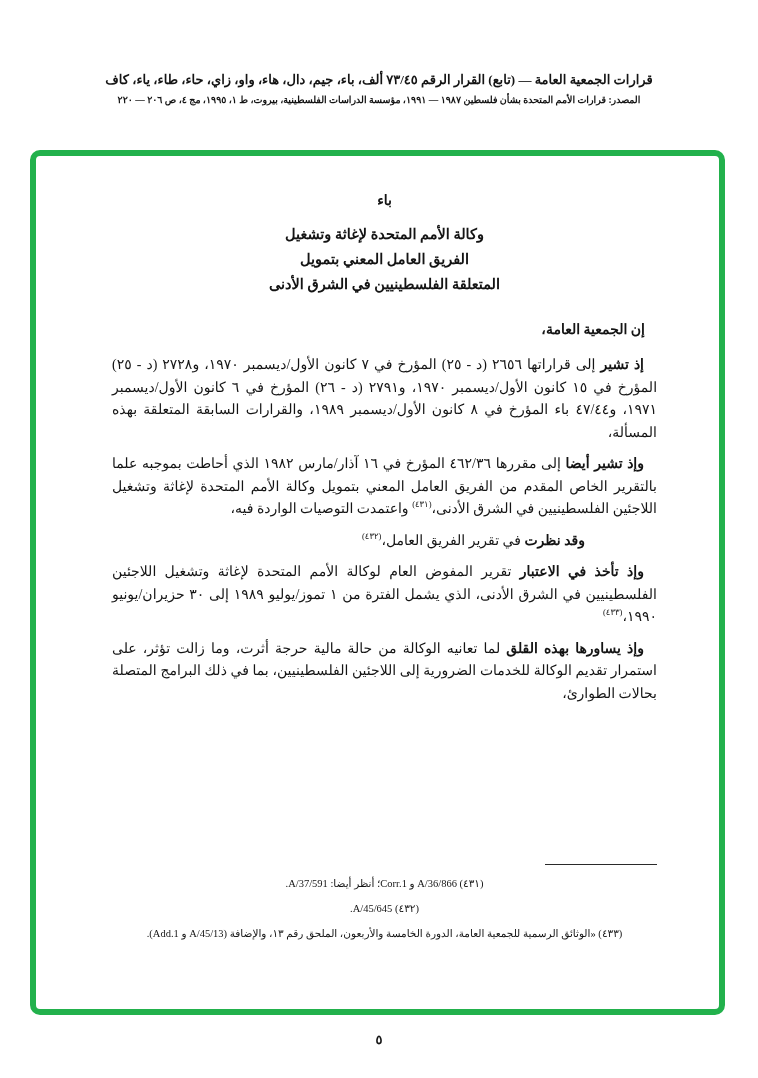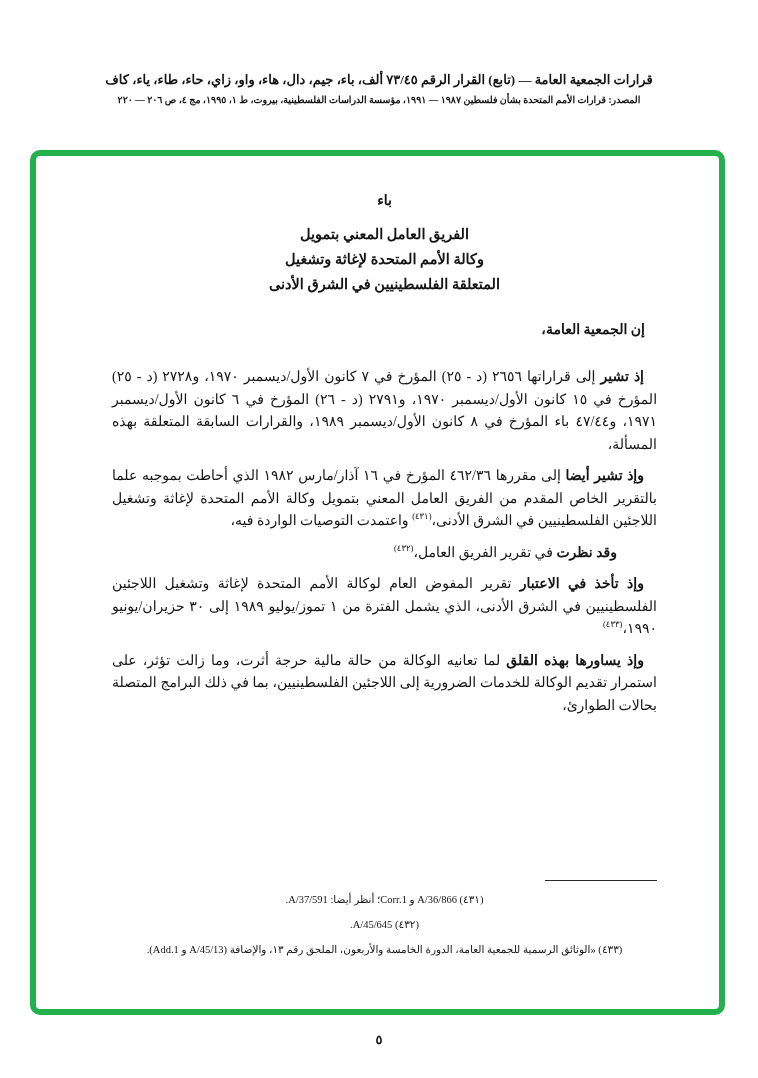--- a/index.html
+++ b/index.html
@@ -40,39 +40,39 @@
     height: 865px;
     border: 6px solid #22b14c;
     border-radius: 10px;
     box-sizing: border-box;
     background: #ffffff;
   }
   .doc {
     position: absolute;
     inset: 0;
     box-sizing: border-box;
-    padding: 36px 62px 50px 76px;
+    padding: 36px 62px 66px 76px;
     direction: rtl;
     display: flex;
     flex-direction: column;
   }
   .section-letter {
     text-align: center;
     font-weight: bold;
     font-size: 14px;
   }
   .doc-title {
     text-align: center;
     font-weight: bold;
     font-size: 14.5px;
     line-height: 25px;
     margin-top: 13px;
   }
   .salutation {
-    margin: 22px 0 16px 0;
+    margin: 22px 0 4px 0;
     font-weight: bold;
     font-size: 14px;
     text-indent: 12px;
     line-height: 22px;
   }
   .para {
     margin: 9px 0 0 0;
     font-size: 14px;
     line-height: 22.5px;
     text-align: justify;
@@ -80,21 +80,21 @@
   }
   .para .lead { font-weight: bold; }
   .para sup {
     font-size: 8.5px;
     line-height: 0;
     vertical-align: super;
   }
   .para-short {
     text-indent: 0;
     text-align: right;
-    margin-right: 40px;
+    margin-right: 72px;
   }
   
   .footnotes {
     margin-top: auto;
     font-size: 10.5px;
     line-height: 19px;
   }
   .fn-separator {
     width: 112px;
     height: 0;
@@ -126,22 +126,22 @@
     <div class="header-line1">قرارات الجمعية العامة — (تابع) القرار الرقم ٧٣/٤٥ ألف، باء، جيم، دال، هاء، واو، زاي، حاء، طاء، ياء، كاف</div>
     <div class="header-line2">المصدر: قرارات الأمم المتحدة بشأن فلسطين ١٩٨٧ — ١٩٩١، مؤسسة الدراسات الفلسطينية، بيروت، ط ١، ١٩٩٥، مج ٤، ص ٢٠٦ — ٢٢٠</div>
   </div>
 
   <div class="green-box">
     <div class="doc">
 
       <div class="section-letter">باء</div>
 
       <div class="doc-title">
+        <div>وكالة الأمم المتحدة لإغاثة وتشغيل</div>
         <div>الفريق العامل المعني بتمويل</div>
-        <div>وكالة الأمم المتحدة لإغاثة وتشغيل</div>
         <div>المتعلقة الفلسطينيين في الشرق الأدنى</div>
       </div>
 
       <p class="salutation">إن الجمعية العامة،</p>
 
       <p class="para"><span class="lead">إذ تشير</span><span> إلى قراراتها ٢٦٥٦ (د - ٢٥) المؤرخ في ٧ كانون الأول/ديسمبر ١٩٧٠، و٢٧٢٨ (د - ٢٥) المؤرخ في ١٥ كانون الأول/ديسمبر ١٩٧٠، و٢٧٩١ (د - ٢٦) المؤرخ في ٦ كانون الأول/ديسمبر ١٩٧١، و٤٧/٤٤ باء المؤرخ في ٨ كانون الأول/ديسمبر ١٩٨٩، والقرارات السابقة المتعلقة بهذه المسألة،</span></p>
 
       <p class="para"><span class="lead">وإذ تشير أيضا</span><span> إلى مقررها ٤٦٢/٣٦ المؤرخ في ١٦ آذار/مارس ١٩٨٢ الذي أحاطت بموجبه علما بالتقرير الخاص المقدم من الفريق العامل المعني بتمويل وكالة الأمم المتحدة لإغاثة وتشغيل اللاجئين الفلسطينيين في الشرق الأدنى،</span><sup>(٤٣١)</sup><span> واعتمدت التوصيات الواردة فيه،</span></p>
 
       <p class="para para-short"><span class="lead">وقد نظرت</span><span> في تقرير الفريق العامل،</span><sup>(٤٣٢)</sup></p>

